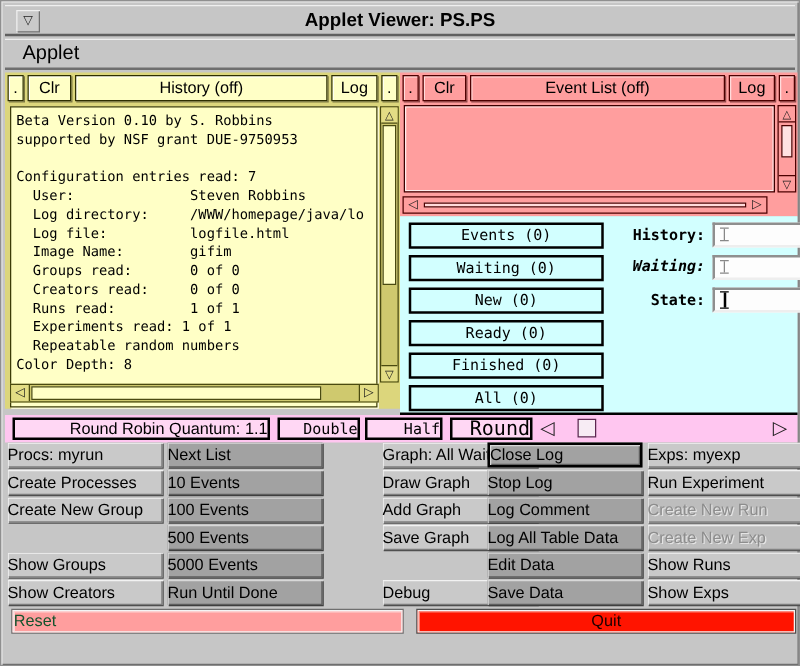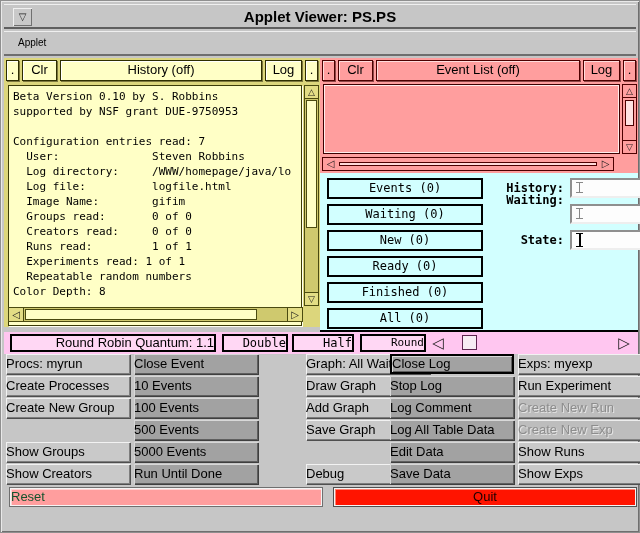--- a/index.html
+++ b/index.html
@@ -17,21 +17,21 @@
     border-top:1px solid #efefef; border-bottom:2px solid #5f5f5f;
     text-align:center; }
   .title { font-weight:bold; font-size:15px; line-height:23px; color:#000; }
   .win-menu-btn { position:absolute; left:9px; top:3px; width:19px; height:18px;
     background:#c9c9c9; box-shadow: inset 1px 1px 0 #f0f0f0, inset -1px -1px 0 #707070;
     font-size:10px; line-height:17px; text-align:center; color:#222; cursor:default; }
   .menubar { position:absolute; left:3px; top:30px; right:3px; height:25px;
     background:var(--frame-gray,#c6c6c6);
     border-top:1px solid #efefef; border-bottom:2px solid #6e6e6e; }
   .menu-item { display:inline-block; padding:0 6px; margin-left:8px;
-    font-size:10px; line-height:22px; color:#000; }
+    font-size:16px; line-height:22px; color:#000; }
 
   
   .main { position:absolute; left:3px; top:57px; right:3px; bottom:3px;
     background:var(--frame-gray,#c6c6c6); }
 
   
   .ypanel { position:absolute; left:0; top:0; width:316px; height:269px;
     background:var(--yellow-bg,#dcd67c); }
   .phead { position:absolute; left:2px; right:2px; top:2px; height:21px;
     display:flex; gap:3px; }
@@ -114,21 +114,21 @@
   .caret.big::after { background:#000; box-shadow:0 13px 0 #000; }
 
   
   .qbar { position:absolute; left:0; top:274px; width:634px; height:22px;
     background:var(--magenta,#ffc6f0); }
   .qbox { position:absolute; top:2px; height:18px; background:#ffd7f4;
     border:2px solid #000; font-size:13px; line-height:14px; text-align:right; color:#000; }
   .qlabel { left:6px; width:206px; font-family:"Liberation Sans", sans-serif; }
   .qdouble { left:218px; width:66px; font-family:"DejaVu Sans Mono", monospace; font-size:12px;}
   .qhalf   { left:288px; width:62px; font-family:"DejaVu Sans Mono", monospace; font-size:12px;}
-  .qround  { left:356px; width:66px; font-family:"DejaVu Sans Mono", monospace; font-size:11px;}
+  .qround  { left:356px; width:66px; font-family:"DejaVu Sans Mono", monospace; font-size:16px;}
   .qsb { left:424px; top:2px; width:206px; height:18px; background:var(--magenta,#ffc6f0); }
   .qsb .arrow { top:0; width:20px; height:18px; font-size:15px; line-height:18px; }
   .qsb .arrow.left { left:0; } .qsb .arrow.right { right:0; }
   .qsb .thumb { left:34px; top:1px; width:15px; height:15px;
     background:#f7ecf4; border:1px solid #5d2450; }
 
   
   .gbtn, .gcell-empty { position:absolute; width:124px; height:20px;
     font-size:13px; line-height:19px; text-align:left; color:#000;
     white-space:nowrap; overflow:hidden; }
@@ -234,21 +234,21 @@
       <div class="cbtn" style="top:31px;">Waiting (0)</div>
       <div class="cbtn" style="top:57px;">New (0)</div>
       <div class="cbtn" style="top:83px;">Ready (0)</div>
       <div class="cbtn" style="top:109px;">Finished (0)</div>
       <div class="cbtn" style="top:135px;">All (0)</div>
 
       <div class="frow-label" style="top:5px;">History:</div>
       <input class="finput" style="top: 5px;" value="">
       <span class="caret" style="left:256px; top:9px;"></span>
 
-      <div class="frow-label" style="top:17px;">Waiting:</div>
+      <div class="frow-label" style="top:30px;font-style:italic;">Waiting:</div>
       <input class="finput" style="top: 31px;" value="">
       <span class="caret" style="left:256px; top:35px;"></span>
 
       <div class="frow-label" style="top:57px;">State:</div>
       <input class="finput" style="top: 57px;" value="">
       <span class="caret big" style="left:256px; top:60px;"></span>
     </div>
 
     <div class="qbar">
       <div class="qbox qlabel">Round Robin Quantum: 1.1</div>
@@ -256,21 +256,21 @@
       <div class="qbox qhalf">Half</div>
       <div class="qbox qround">Round</div>
       <div class="sb qsb">
         <div class="arrow left">◁</div>
         <div class="thumb"></div>
         <div class="arrow right">▷</div>
       </div>
     </div>
 
     <div class="gbtn light r0 c0">Procs: myrun</div>
-    <div class="gbtn dark  r0 c1">Close Event</div>
+    <div class="gbtn dark  r0 c1">Next List</div>
     <div class="gbtn light r0 c2">Graph: All Waiting</div>
     <div class="gbtn dark-default r0 c3">Close Log</div>
     <div class="gbtn light r0 c4">Exps: myexp</div>
 
     <div class="gbtn light r1 c0">Create Processes</div>
     <div class="gbtn dark  r1 c1">10 Events</div>
     <div class="gbtn light r1 c2">Draw Graph</div>
     <div class="gbtn dark  r1 c3">Stop Log</div>
     <div class="gbtn light r1 c4">Run Experiment</div>
 

